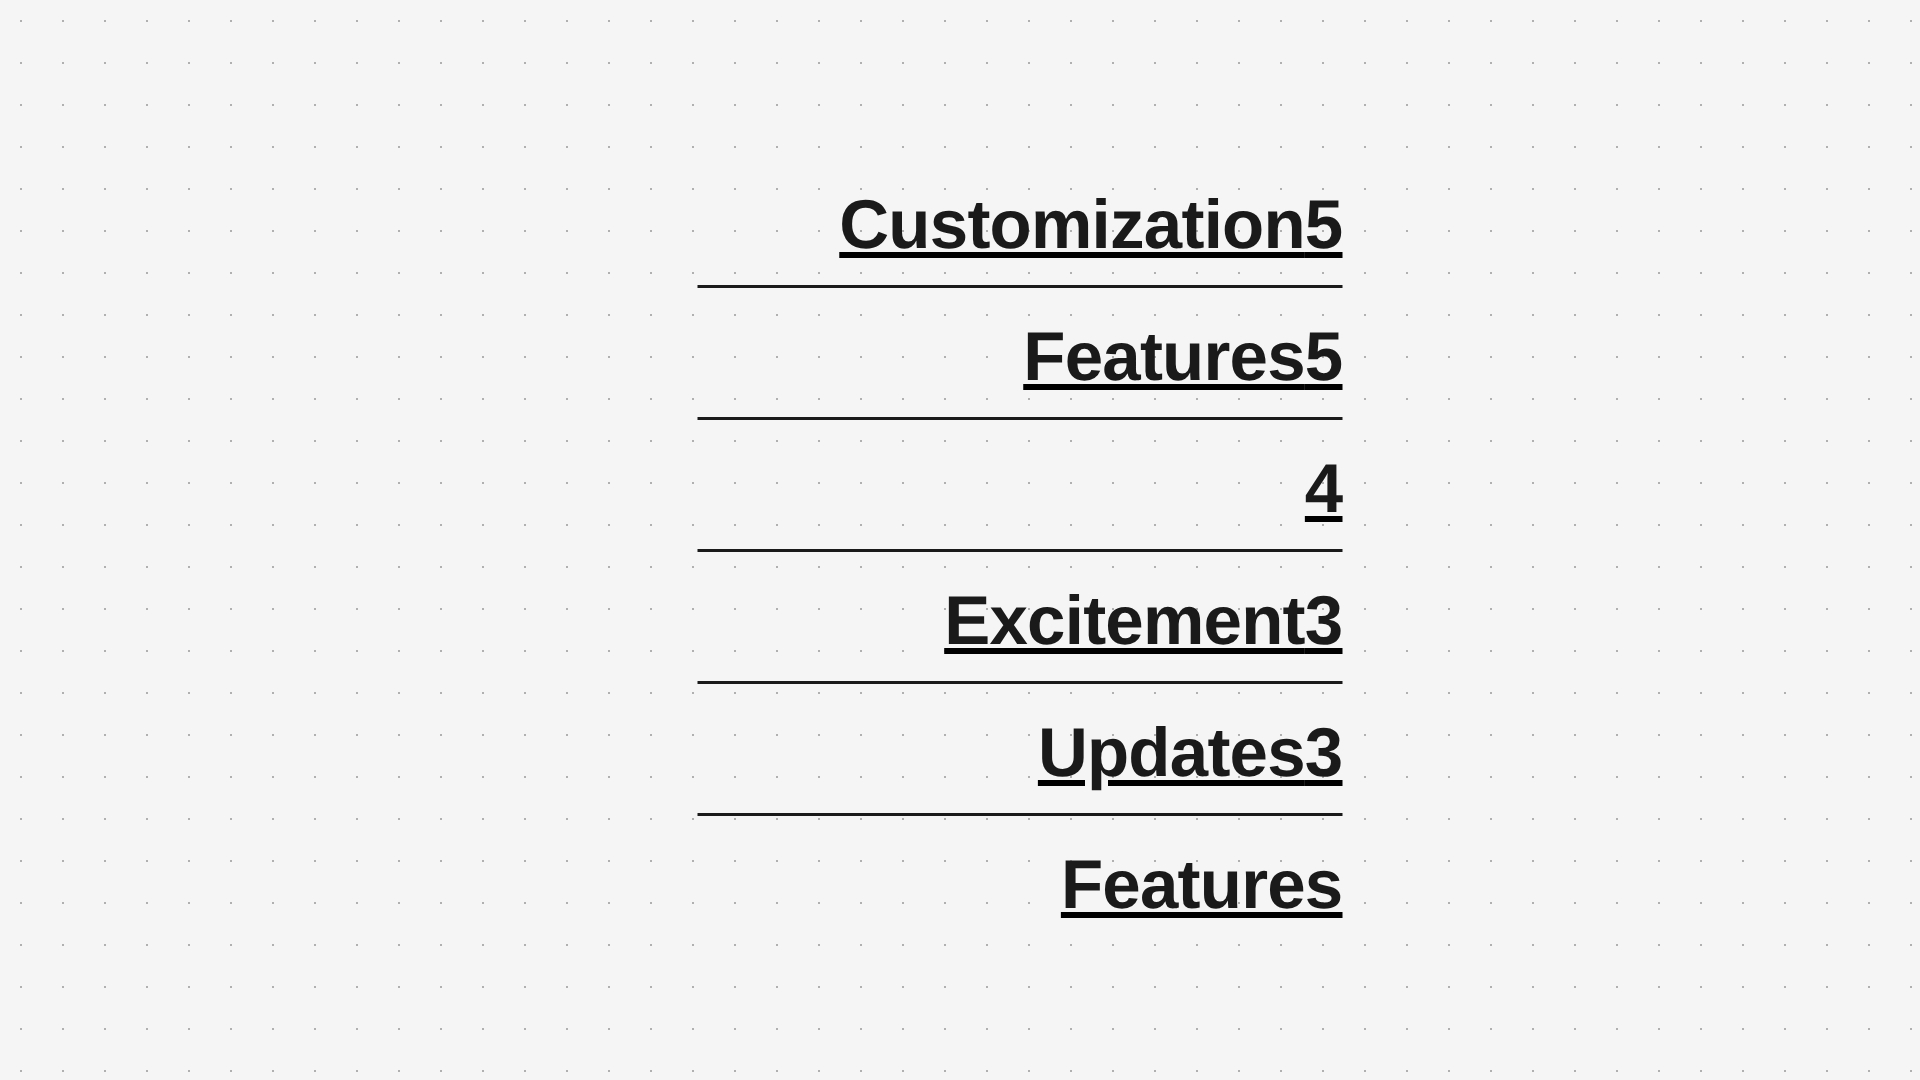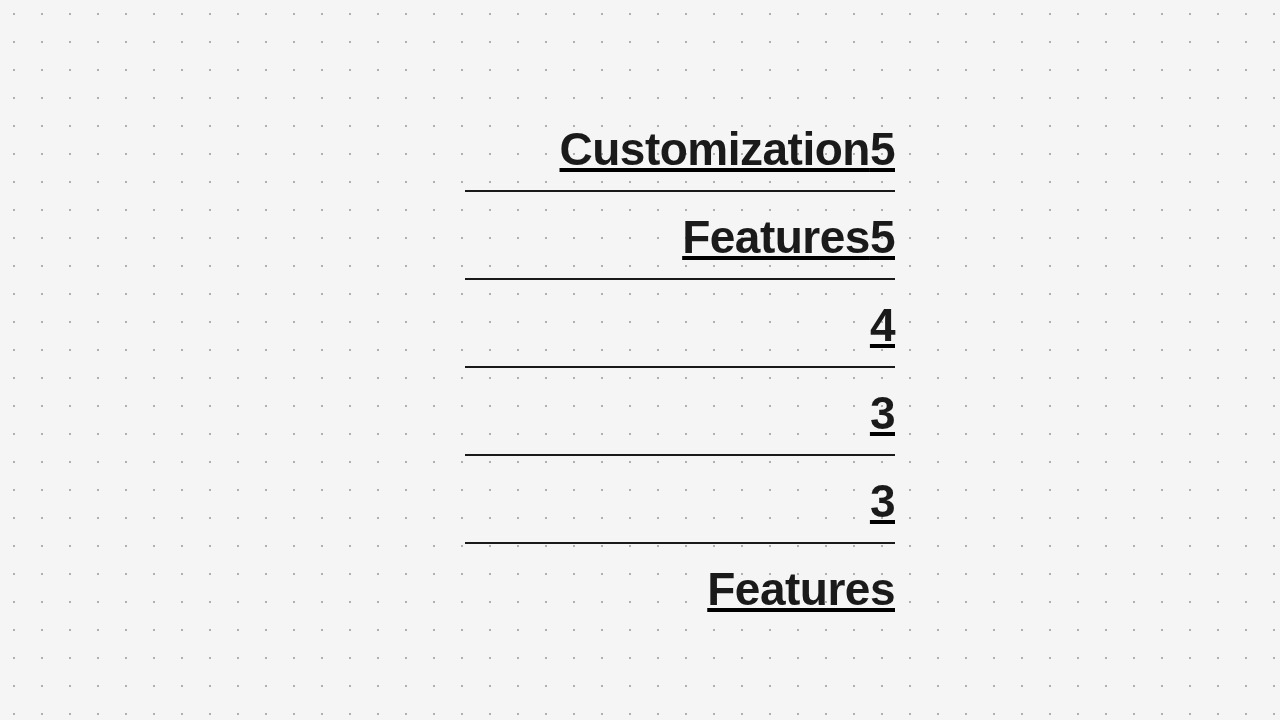--- a/index.html
+++ b/index.html
@@ -69,21 +69,23 @@
       <span class="item-score">5</span>
     </div>
     <div class="list-item">
       <span class="item-label">Features</span>
       <span class="item-score">5</span>
     </div>
     <div class="list-item">
       <span class="item-score">4</span>
     </div>
     <div class="list-item">
+      <span class="item-label">Excitement</span>
       <span class="item-score">3</span>
     </div>
     <div class="list-item">
+      <span class="item-label">Updates</span>
       <span class="item-score">3</span>
     </div>
     <div class="list-item no-score">
       <span class="item-label">Features</span>
     </div>
   </div>
 
 </body></html>

